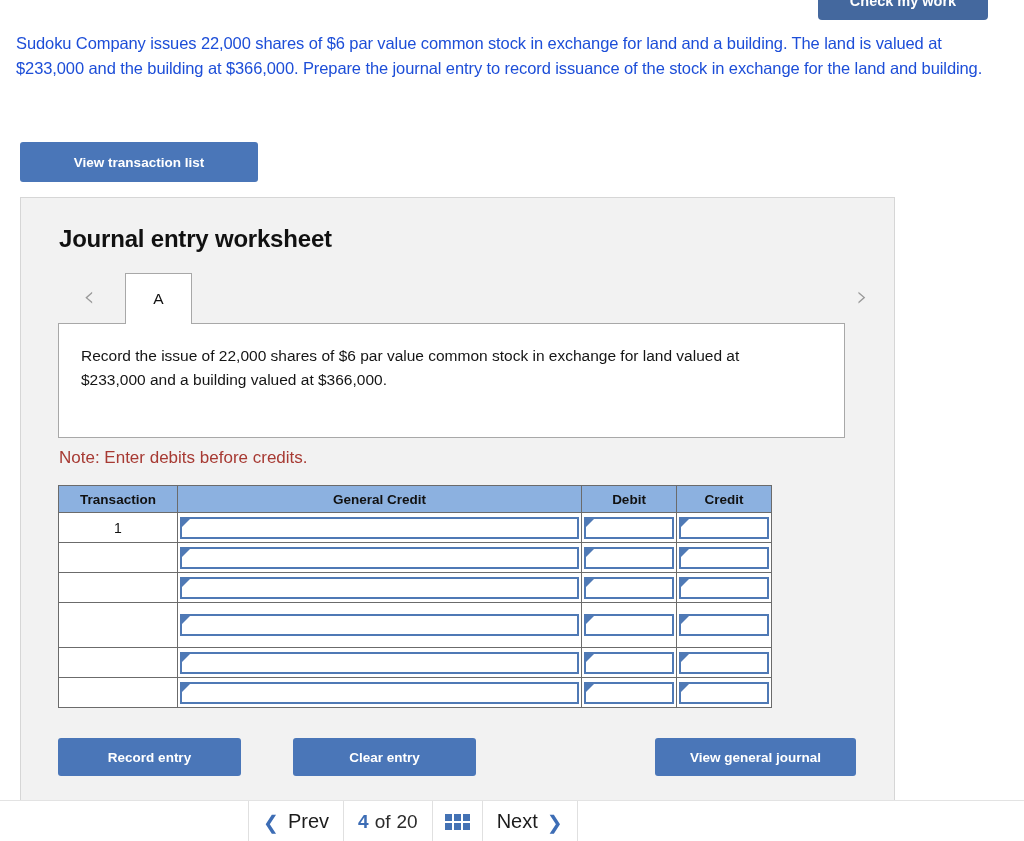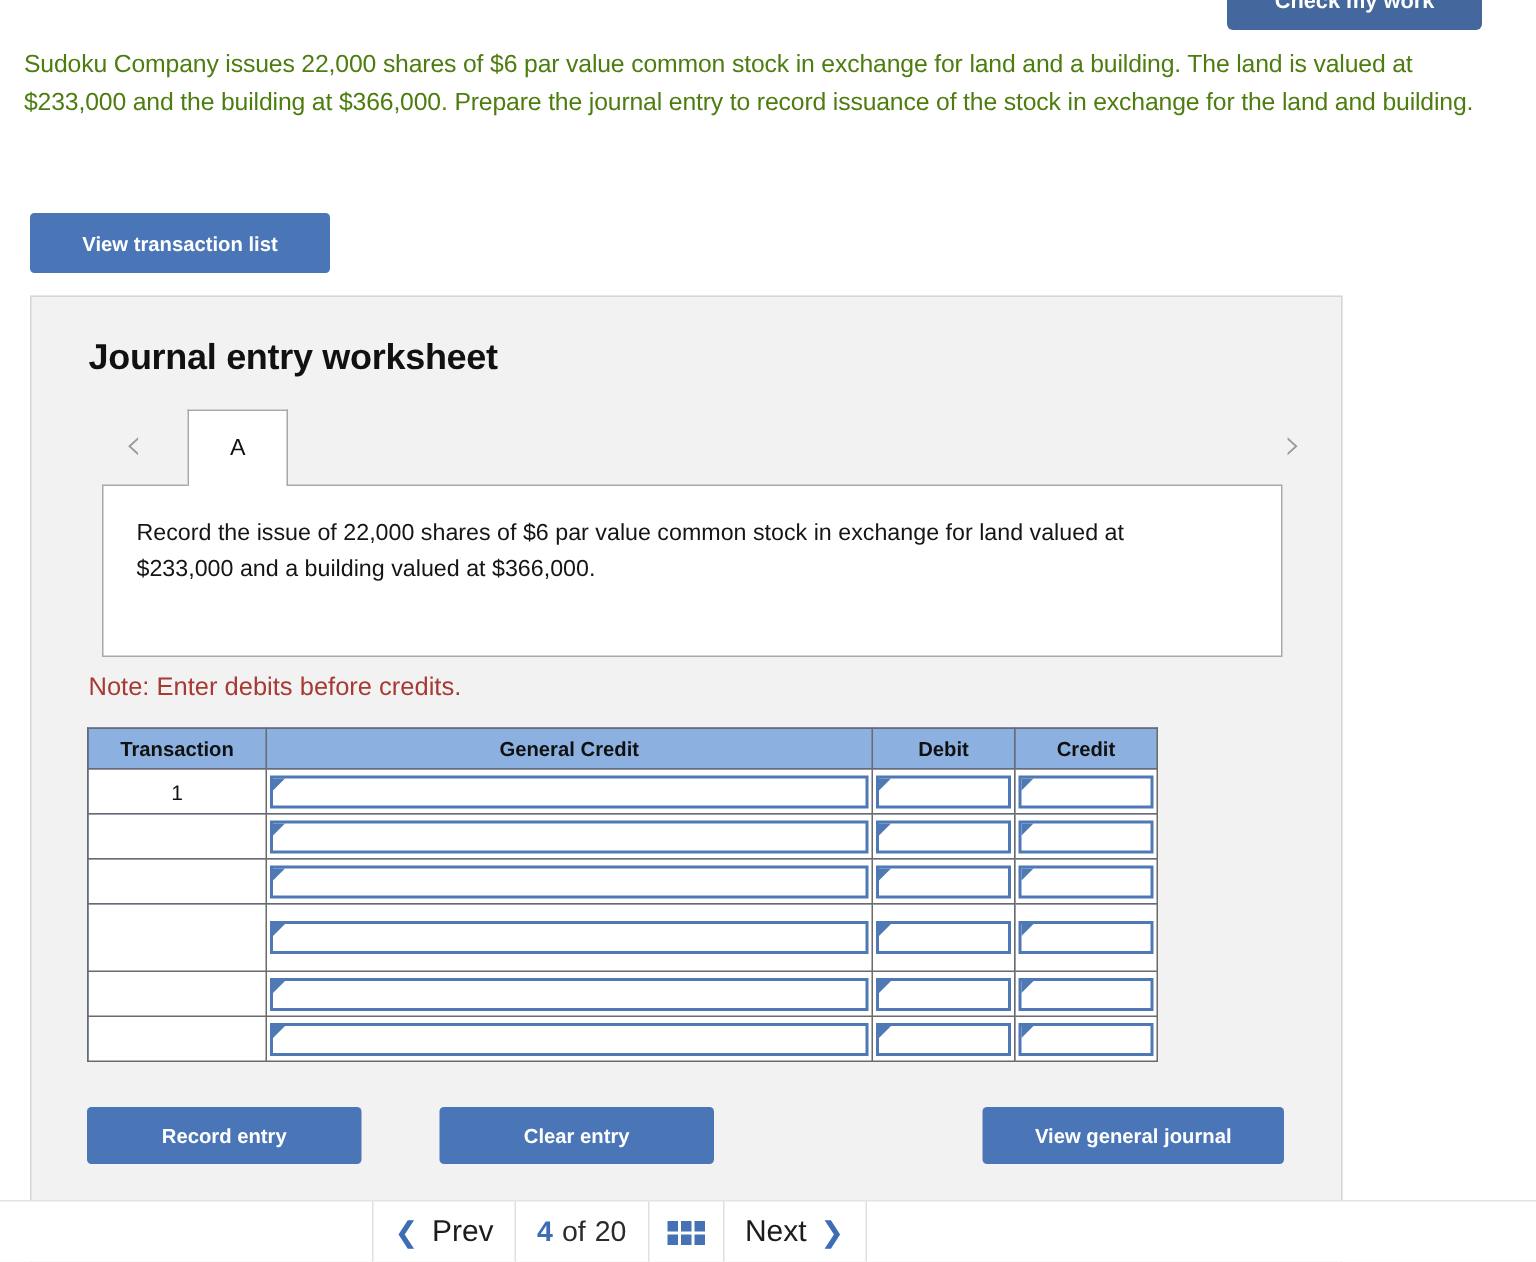--- a/index.html
+++ b/index.html
@@ -39,30 +39,30 @@
   }
 
   
   .question-text {
     position: absolute;
     left: 16px;
     top: 31px;
     width: 992px;
     font-size: 16.5px;
     line-height: 25px;
-    color: #4d7c0f;
+    color: #1d4ed8;
     letter-spacing: -0.1px;
   }
 
   
   .view-tx-btn {
     position: absolute;
     left: 20px;
     top: 142px;
-    width: 200px;
+    width: 238px;
     height: 40px;
     background: #4a76b8;
     color: #ffffff;
     border: none;
     border-radius: 3px;
     font-family: "Liberation Sans", sans-serif;
     font-size: 13.5px;
     font-weight: bold;
     cursor: pointer;
     white-space: nowrap;
@@ -137,21 +137,20 @@
   .tab-content {
     position: absolute;
     left: 37px;
     top: 125px;
     width: 787px;
     height: 115px;
     background: #ffffff;
     border: 1px solid #a8a8a8;
     box-sizing: border-box;
     z-index: 1;
-    margin-left: 10px;
   }
   .tab-content-text {
     position: absolute;
     left: 22px;
     top: 20px;
     width: 700px;
     font-size: 15.5px;
     line-height: 24px;
     color: #151515;
   }
@@ -165,21 +164,21 @@
     color: #a73a33;
   }
 
   
   .journal-table {
     position: absolute;
     left: 37px;
     top: 287px;
     border-collapse: collapse;
     table-layout: fixed;
-    background: #1d4ed8;
+    background: #6d28d9;
   }
   .journal-table th {
     background: #8cb1e0;
     border: 1px solid #6b6b6b;
     font-size: 13.5px;
     font-weight: bold;
     color: #111111;
     height: 26px;
     padding: 0;
     text-align: center;

